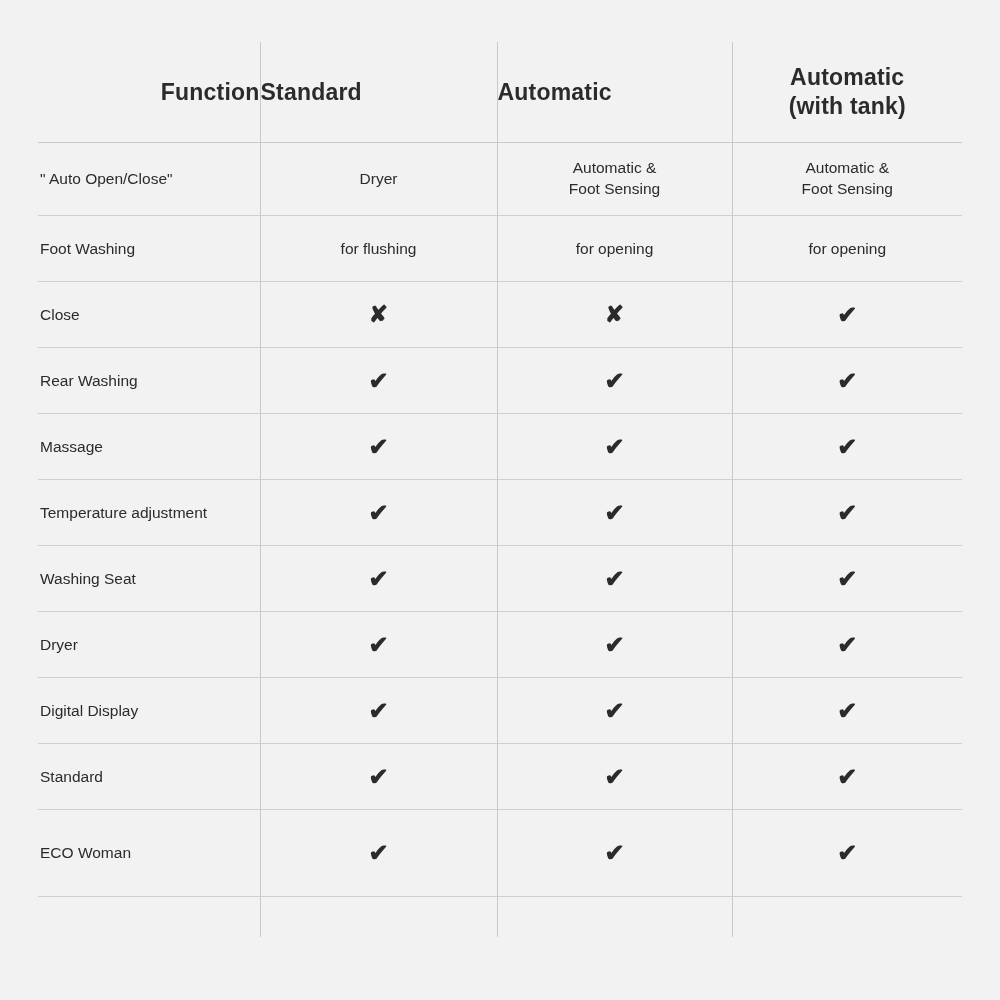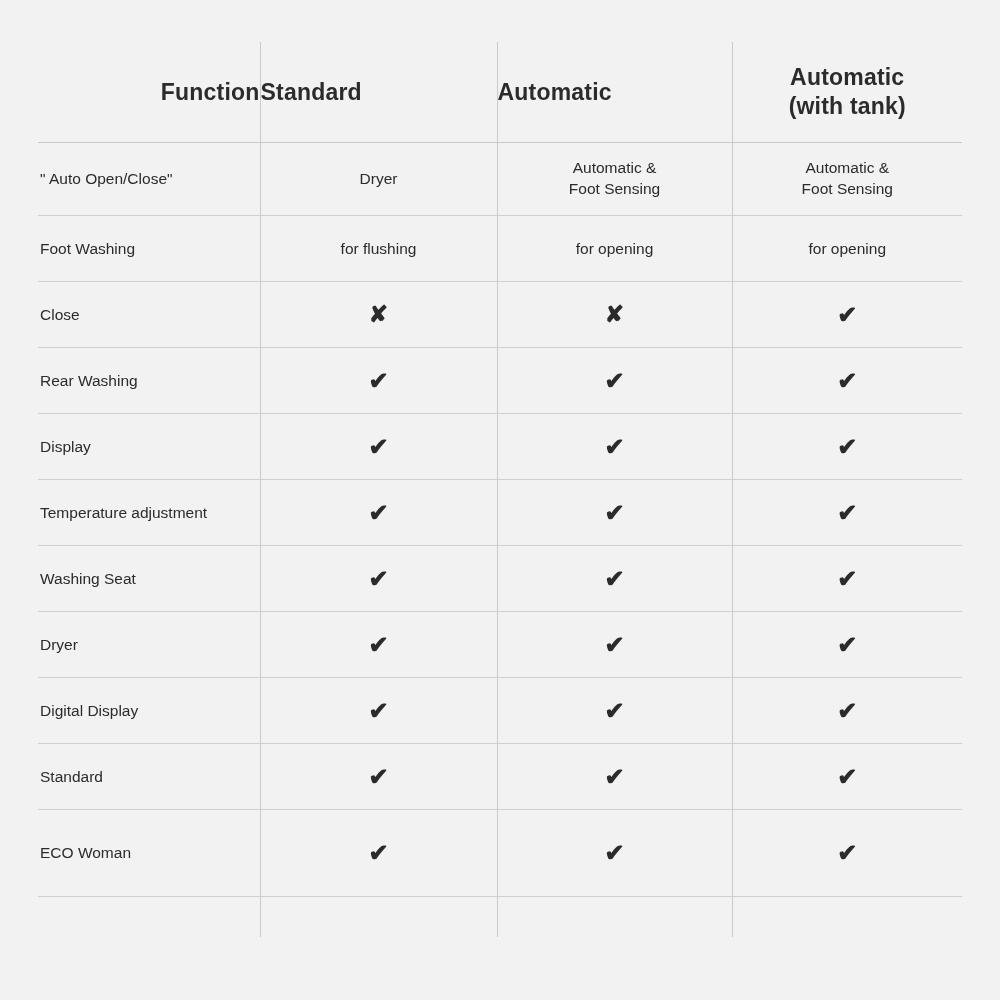--- a/index.html
+++ b/index.html
@@ -162,21 +162,21 @@
 
 
       <tr>
         <td class="label">Rear Washing</td>
         <td class="val"><span class="mark check">✔</span></td>
         <td class="val"><span class="mark check">✔</span></td>
         <td class="val last"><span class="mark check">✔</span></td>
       </tr>
 
       <tr>
-        <td class="label">Display</td>
+        <td class="label">Massage</td>
         <td class="val"><span class="mark check">✔</span></td>
         <td class="val"><span class="mark check">✔</span></td>
         <td class="val last"><span class="mark check">✔</span></td>
       </tr>
 
       <tr>
         <td class="label">Temperature adjustment</td>
         <td class="val"><span class="mark check">✔</span></td>
         <td class="val"><span class="mark check">✔</span></td>
         <td class="val last"><span class="mark check">✔</span></td>

